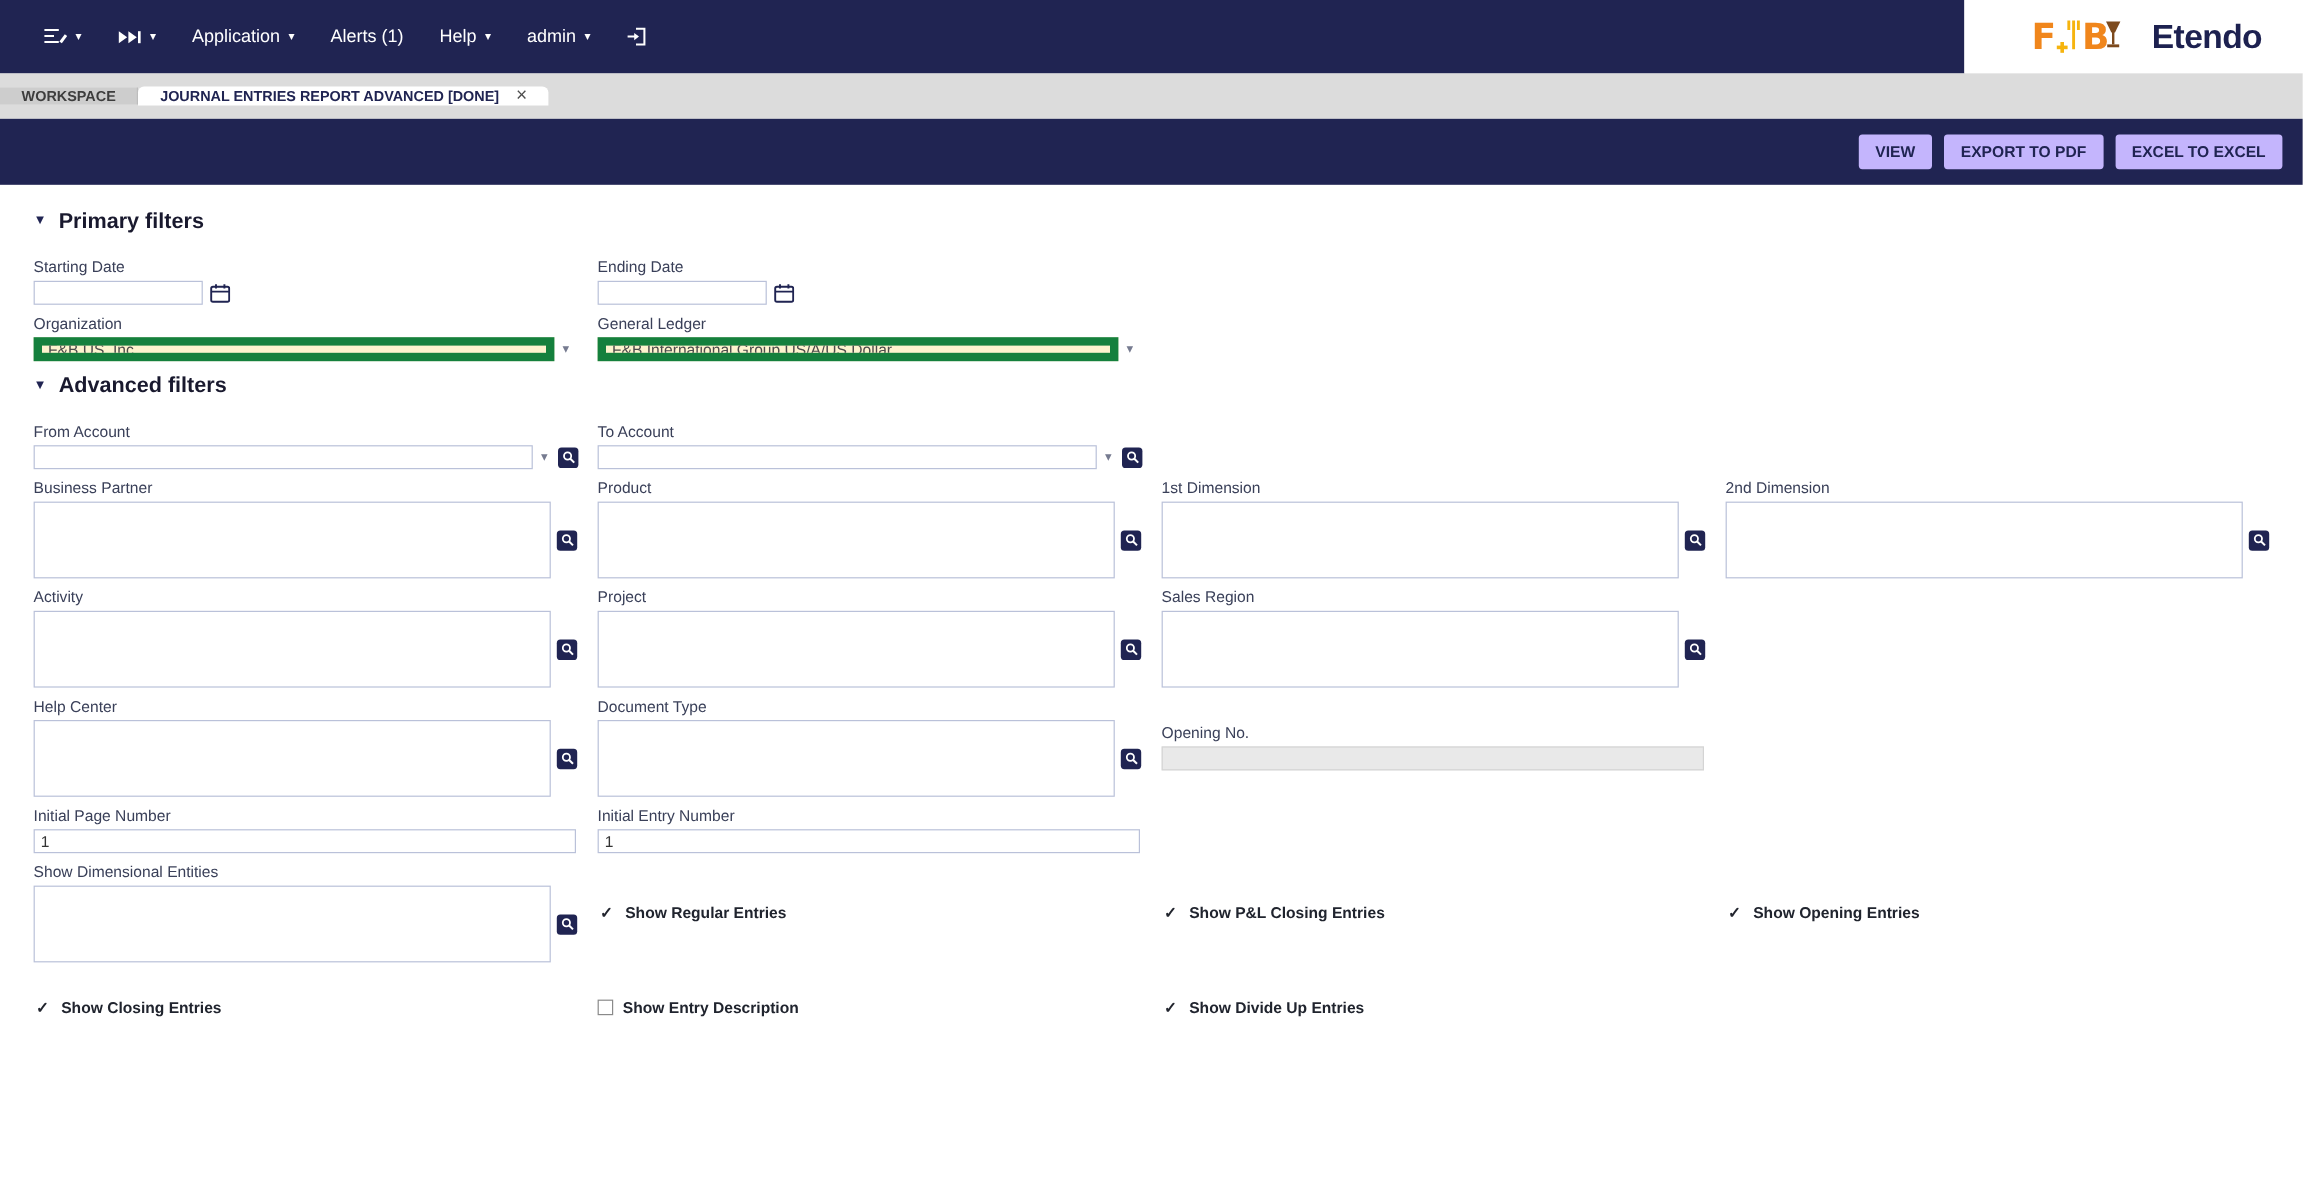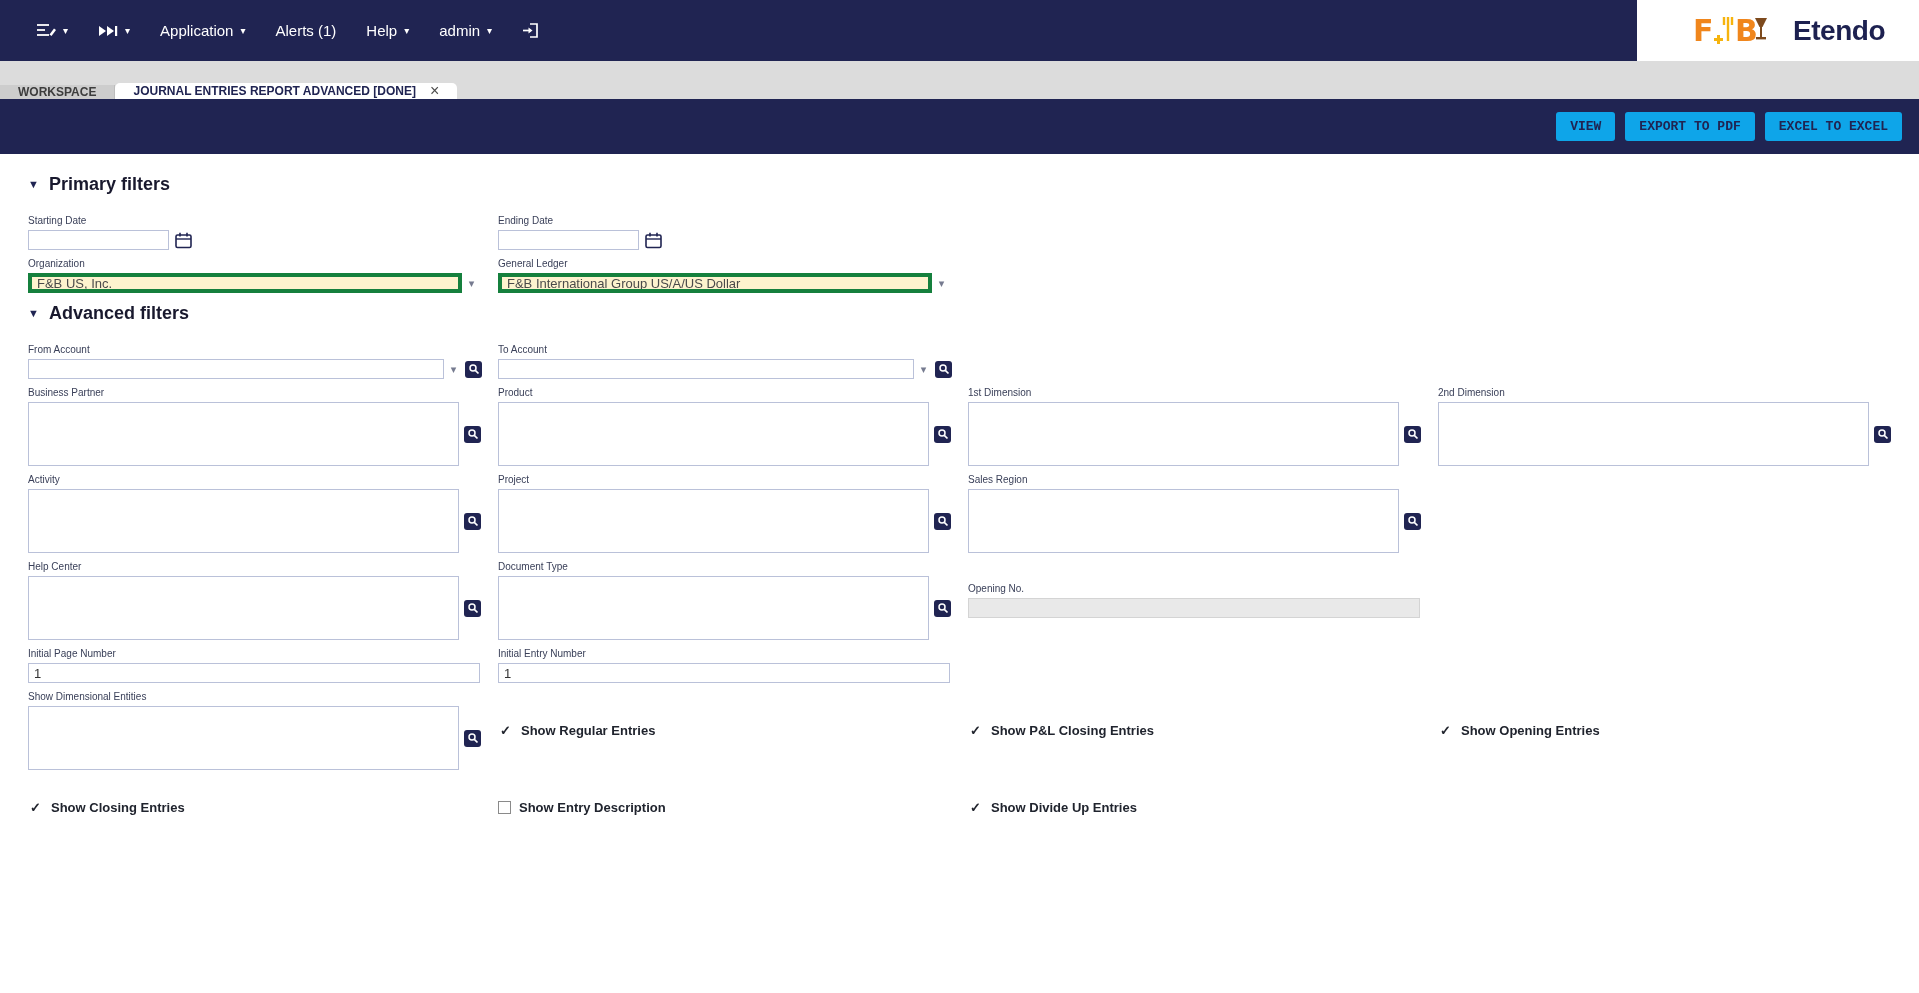--- a/index.html
+++ b/index.html
@@ -23,66 +23,66 @@
     display:flex; align-items:center; gap:7px;
   }
   .caret { font-size:10px; line-height:1; color:#fff; }
   .nav-right {
     flex:0 0 282px; background:#fff; display:flex; align-items:center;
     justify-content:flex-end; gap:24px; padding-right:34px;
   }
   .brand { font-size:28px; font-weight:800; color:#1d2150; letter-spacing:-0.5px; }
 
   
-  .tabbar { height:38px; background:#dcdcdc; display:flex; align-items:flex-end; }
+  .tabbar { height:38px; background:#dcdcdc; display:flex; align-items:center; }
   .tab {
     display:flex; align-items:center; padding:0 18px; cursor:pointer;
     font-size:12px; font-weight:700; color:#3d3d3d; white-space:nowrap;
   }
   .tab-workspace { background:#cdcdcd; border-right:1px solid #bdbdbd; }
   .tab-active { background:#ffffff; color:#202452; gap:14px; border-radius:5px 5px 0 0; }
   .tab-close { font-size:16px; font-weight:400; color:#4d4d4d; line-height:1; cursor:pointer; }
 
   
   .toolbar {
     height:55px; background:#202452; display:flex; align-items:center;
     justify-content:flex-end; gap:10px; padding-right:17px;
   }
   .ybtn {
-    background:#0ea5e9; color:#202452; border:none; border-radius:3px;
-    font-family:Liberation Mono, monospace; font-weight:700; font-size:13px; padding:7px 14px;
+    background:#c4b5fd; color:#202452; border:none; border-radius:3px;
+    font-family:Liberation Sans, sans-serif; font-weight:700; font-size:13px; padding:7px 14px;
     cursor:pointer; white-space:nowrap;text-align:right;
   }
 
   
   .section-head { display:flex; align-items:center; gap:10px; margin:10px 0 20px 28px; }
   .section-head.first { margin-top:20px; }
   .section-arrow { font-size:11px; color:#202452; cursor:pointer; line-height:1; }
   .section-title { font-size:18px; font-weight:700; color:#19192e; }
 
   .frow {
     display:grid; grid-template-columns:repeat(4,470px);
     padding-left:28px; margin-bottom:8px; align-items:start;
   }
   .frow.cb-row { margin-top:30px; }
 
-  .fgroup label { display:block; font-size:10px; color:#3a4059; margin-bottom:4px; cursor:default; }
+  .fgroup label { display:block; font-size:13px; color:#3a4059; margin-bottom:4px; cursor:default; }
   .inline { display:flex; align-items:center; gap:3px; }
 
   .tinput {
     height:20px; border:1px solid #bac1d9; background:#fff; color:#333;
     font-family:inherit; font-size:13px; padding:0 5px; outline:none;
   }
   .w-date { width:141px; }
   .w-acct { width:416px; }
   .w-num  { width:452px; }
   .tinput.disabled { background:#e9e9e9; border-color:#d4d4d4; }
 
   .combo {
-    width:434px; height:20px; border:4px solid #15803d; background:#FDF3CE;
+    width:434px; height:20px; border:7px solid #15803d; background:#FDF3CE;
     display:flex; align-items:center; padding:0 5px; font-size:13px;
     color:#4a4a4a; cursor:pointer; overflow:hidden; white-space:nowrap;
   }
   .combo-arrow { font-size:11px; color:#767b90; width:13px; text-align:center; cursor:pointer; line-height:1; }
 
   .calbtn { background:none; border:none; padding:0; margin-left:3px; cursor:pointer; display:flex; align-items:center; }
 
   .magbtn {
     width:17px; height:17px; background:#202452; border:none; border-radius:3px;
     display:flex; align-items:center; justify-content:center; cursor:pointer;

